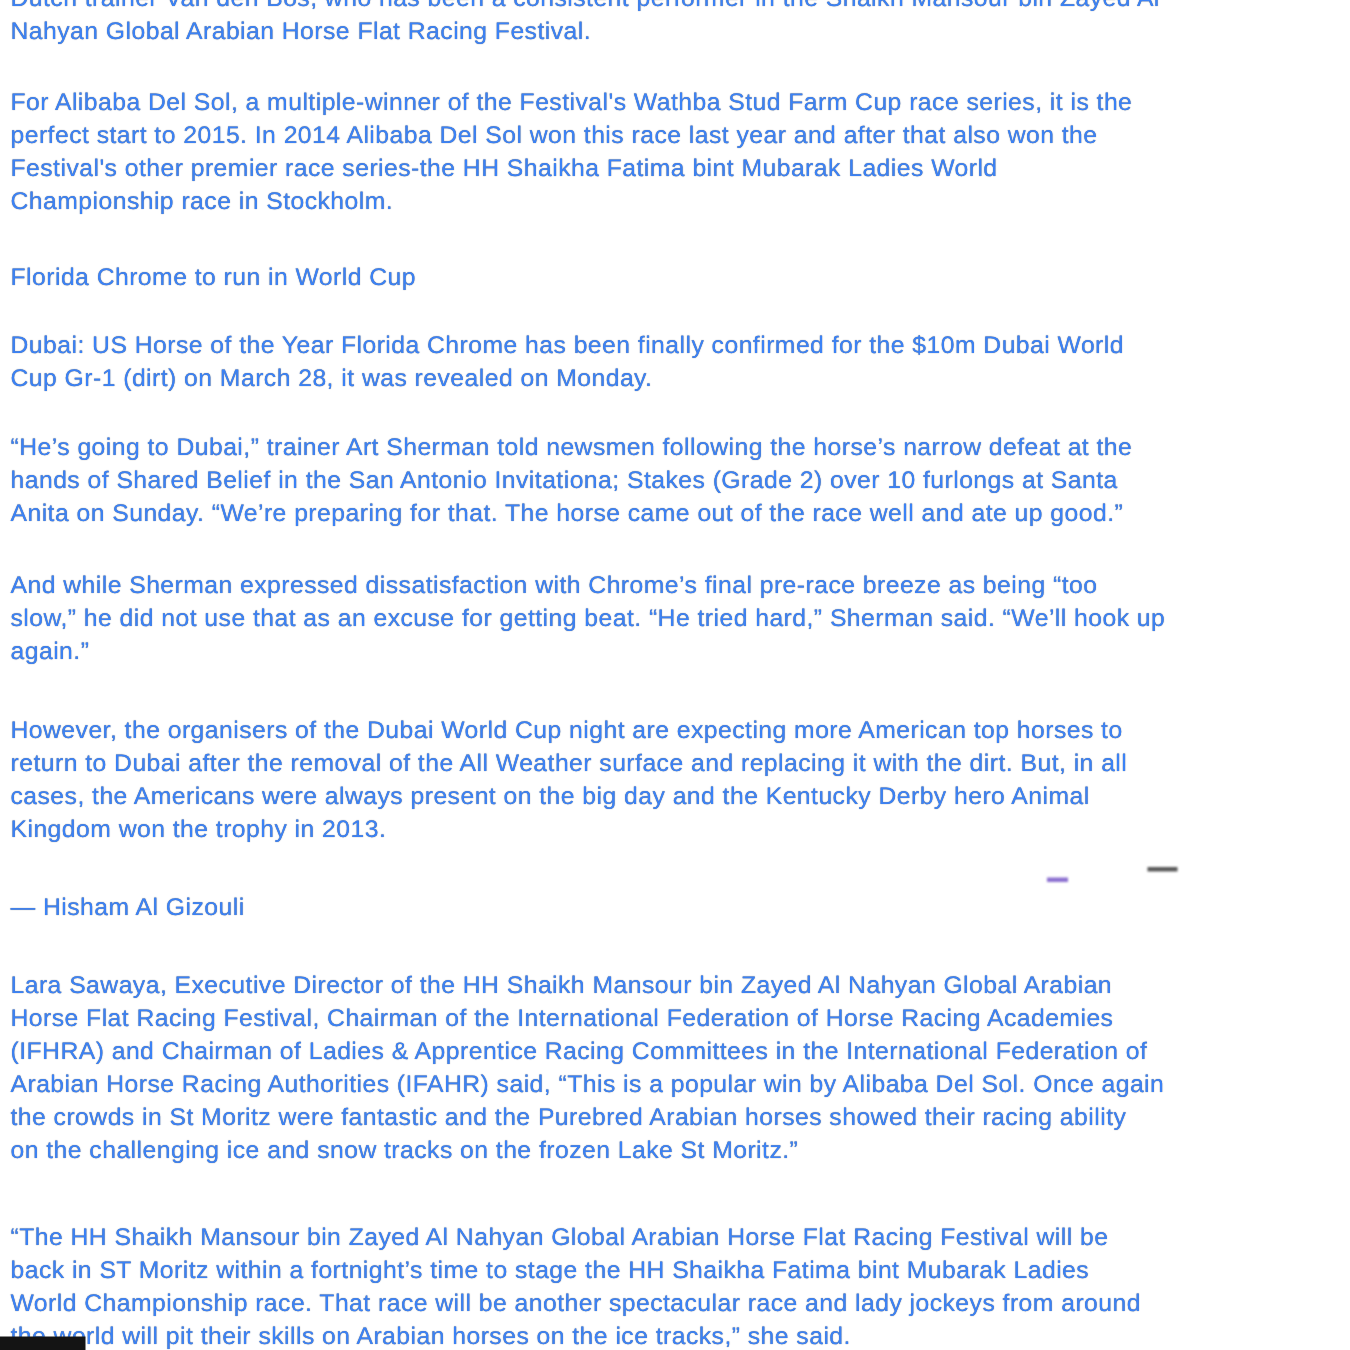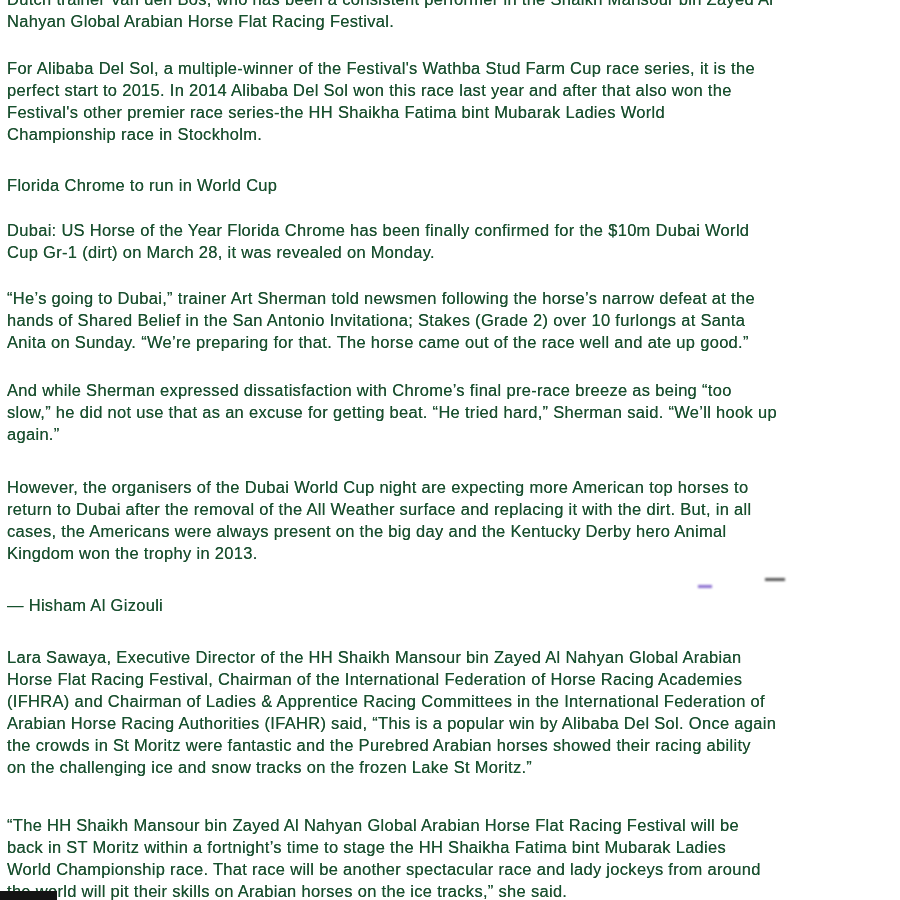--- a/index.html
+++ b/index.html
@@ -2,21 +2,21 @@
 <html><head>
 <meta charset="utf-8">
 <style>
   html,body{margin:0;padding:0;}
   body{
     width:900px;height:900px;overflow:hidden;background:#ffffff;
     font-family:"Liberation Sans",sans-serif;position:relative;
   }
   .article{
     position:absolute;left:0;top:0;width:900px;height:900px;
-    color:#14532d;filter:blur(0.35px);
+    color:#3b82f6;filter:blur(0.35px);
   }
   .para{
     position:absolute;left:7px;margin:0;
     font-size:16px;line-height:22px;letter-spacing:0.3px;
     white-space:nowrap;
     transform:scaleX(1.03);transform-origin:0 0;
     text-shadow:0 0 0.6px rgba(65,65,65,0.85);
   }
   .line{display:block;}
   .p0{top:-11px;}

